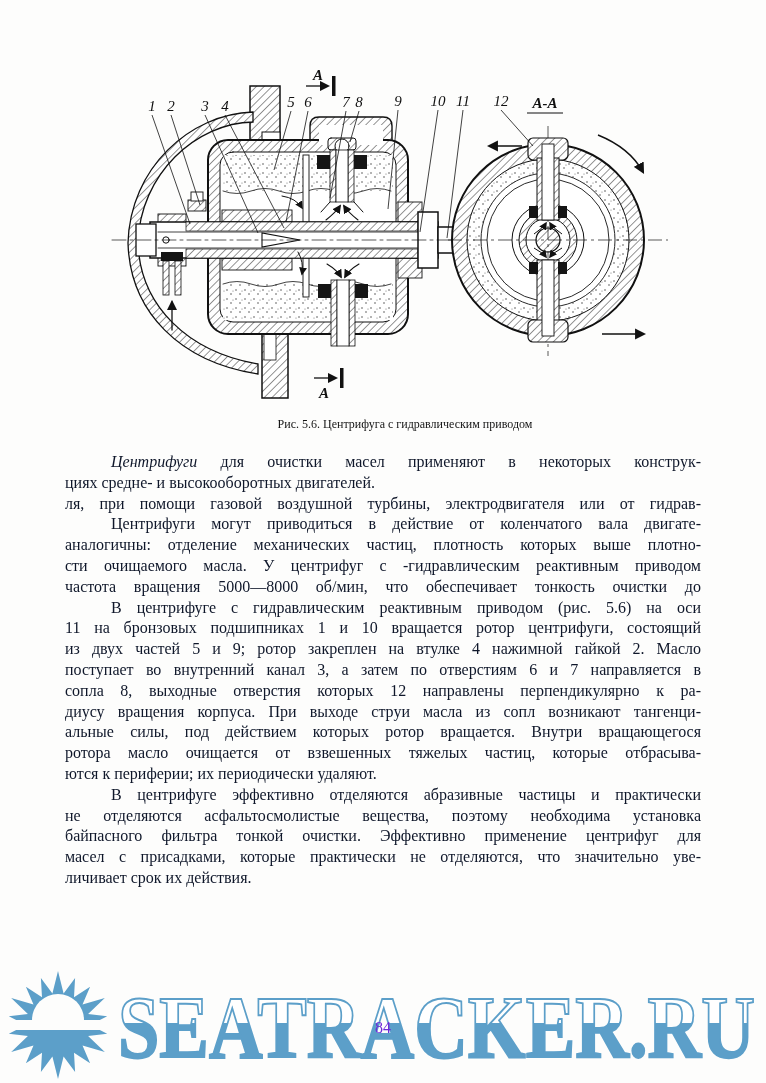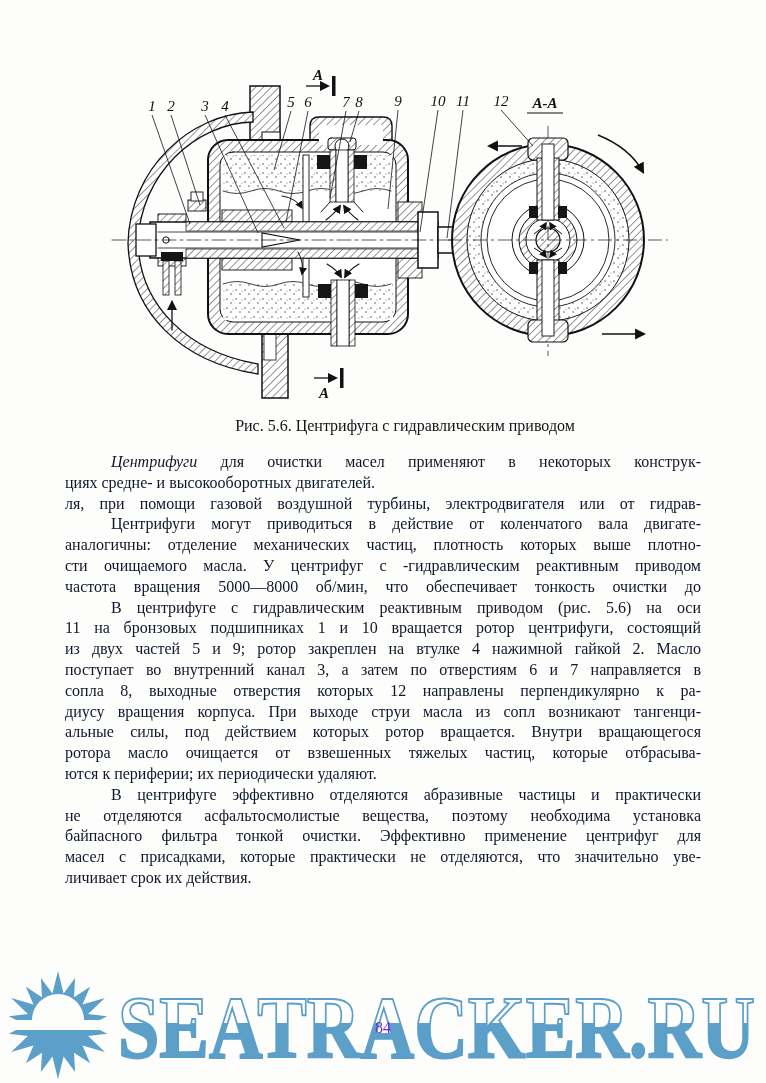--- a/index.html
+++ b/index.html
@@ -5,21 +5,21 @@
   html,body{margin:0;padding:0;background:#e8e8e8;}
   .page{
     position:relative; width:766px; height:1083px; margin:0 auto;
     background:#fdfdfc; overflow:hidden;
     font-family:"Liberation Serif", "DejaVu Serif", serif;
     color:#1a1a1a;
   }
   .figure-svg{position:absolute; left:95px; top:55px;}
   .caption{
     position:absolute; left:75px; top:417px; width:660px;
-    text-align:center; font-size:16px; color:#141414;
+    text-align:center; font-size:12px; color:#141414;
   }
   .body-text{
     position:absolute; left:65px; top:452px; width:636px;
     font-size:16px; color:#0f172a;
   }
   .line{
     line-height:20.8px; height:20.8px; overflow:hidden;
     text-align:justify; text-align-last:justify; text-justify:inter-word;
   }
   .line.last{text-align-last:left;}

